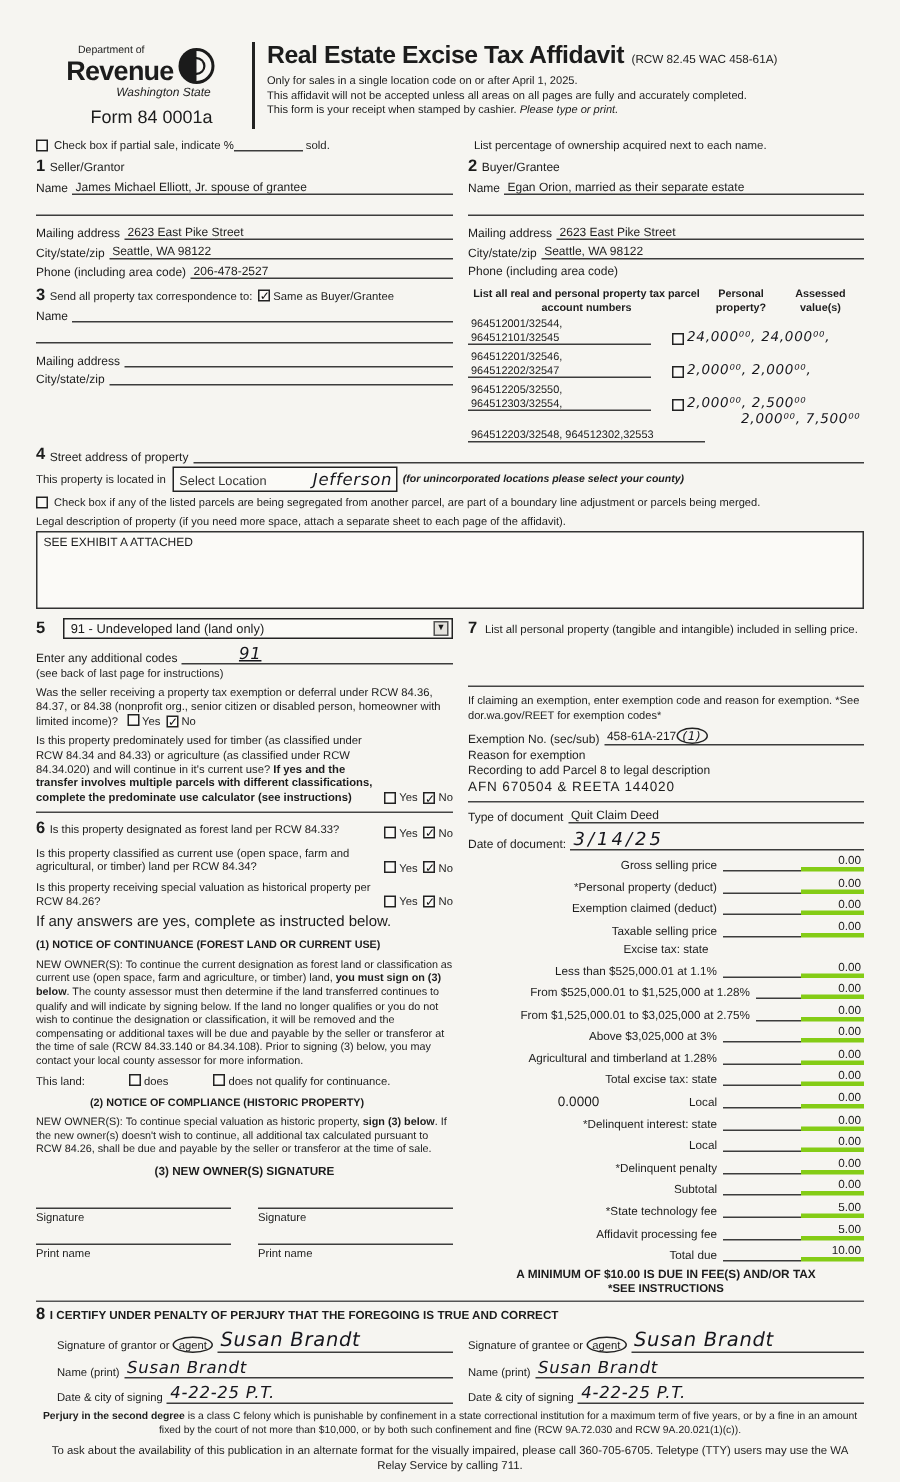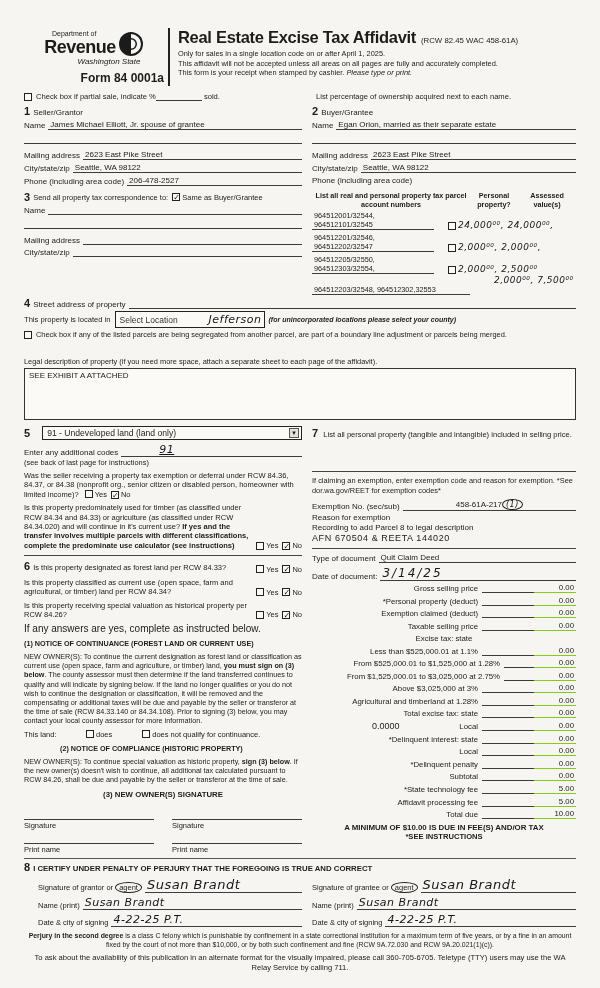--- a/index.html
+++ b/index.html
@@ -18,21 +18,21 @@
     font-size:8px;
   }
   
   .hdr { display:flex; align-items:flex-start; }
   .logo-block { width:140px; text-align:center; padding-top:4px; }
   .logo-line { display:flex; justify-content:center; align-items:center; position:relative; }
   .dept-small { font-size:7px; margin-left:28px; display:block; text-align:left; }
   .dept-big { font-size:18px; font-weight:bold; letter-spacing:-0.5px; line-height:0.9; }
   .dept-state { font-size:8px; font-style:italic; display:block; margin-left:30px; }
   .swirl { width:26px; height:26px; margin-left:2px; margin-top:-6px; }
-  .form-no { font-size:12px; font-weight:bold; margin-top:5px; text-align:right; padding-left:14px; }
+  .form-no { font-size:12px; font-weight:normal; margin-top:5px; text-align:center; padding-left:14px; }
   .hdr-divider { width:2px; background:#222; height:58px; margin:2px 8px 0 4px; }
   .title-block { flex:1; padding-top:2px; }
   .title-row { display:flex; align-items:baseline; gap:5px; }
   .main-title { font-size:16.5px; font-weight:bold; letter-spacing:-0.3px; }
   .rcw { font-size:7.8px; }
   .hdr-notes { font-size:7.4px; line-height:1.3; margin-top:2px; }
   
   .sec-num { font-weight:bold; font-size:11px; margin-right:3px; }
   .frow { display:flex; align-items:flex-end; margin-top:3px; }
   .lbl { white-space:nowrap; padding-right:3px; }
@@ -54,21 +54,21 @@
   .bold { font-weight:bold; }
   .q-row { display:flex; align-items:flex-end; margin-top:4px; }
   .q-text { flex:1; font-size:7.5px; line-height:1.25; }
   .yn { white-space:nowrap; display:flex; align-items:center; font-size:7.5px; }
   .notice { font-size:7.2px; line-height:1.26; margin-top:4px; }
   .hr { border-top:1px solid #444; margin-top:5px; }
   
   .trow { display:flex; align-items:flex-end; margin-top:2.6px; font-size:7.8px; }
   .trow .tl { flex:1; text-align:right; padding-right:4px; white-space:nowrap; }
   .trow .lead { width:52px; border-bottom:1px solid #3c3c3c; }
-  .trow .tv { width:42px; text-align:right; border-bottom:1px solid #84cc16; padding-right:2px; }
+  .trow .tv { width:42px; text-align:right; border-bottom:3px solid #84cc16; padding-right:2px; }
   
   .sig-cols { display:flex; gap:18px; margin-top:8px; }
   .sig-col { flex:1; }
   .sigline { border-bottom:1px solid #3c3c3c; height:13px; }
   .sig-cap { font-size:7.5px; margin-top:1px; }
   .circled { border:1.3px solid #222; border-radius:50%; padding:0 3px; display:inline-block; }
   .select-box { border:1.5px solid #222; background:#fbfaf7; display:inline-flex; align-items:center; padding:1px 2px 1px 4px; }
   .dd-btn { width:10px; height:10px; border:1px solid #555; background:#e4e2dd; font-size:6px; line-height:9px; text-align:center; margin-left:6px; }
   .legal-box { border:1.2px solid #333; height:52px; padding:2px 4px; margin-top:2px; font-size:8px; background:#fbfaf7; }
   .footer-tiny { font-size:6.9px; text-align:center; line-height:1.3; }
@@ -222,21 +222,21 @@
       <span class="select-box" style="margin-left:4px; width:150px; justify-content:space-between;">
         <span style="font-size:8.5px; color:#333;">Select Location</span>
         <span class="hw" style="font-size:11px; margin-left:-44px;">Jefferson</span>
       </span>
       <span style="font-style:italic; font-weight:bold; font-size:7px; padding-left:4px;">(for unincorporated locations please select your county)</span>
     </div>
     <div style="display:flex; align-items:center; margin-top:2px;">
       <span class="cb" style="margin-left:0"></span>
       <span style="font-size:7.4px; padding-left:2px;">Check box if any of the listed parcels are being segregated from another parcel, are part of a boundary line adjustment or parcels being merged.</span>
     </div>
-    <div style="font-size:7.4px; margin-top:18px;">Legal description of property (if you need more space, attach a separate sheet to each page of the affidavit).</div>
+    <div style="font-size:7.4px; margin-top:4px;">Legal description of property (if you need more space, attach a separate sheet to each page of the affidavit).</div>
     <div class="legal-box"><span>SEE EXHIBIT A ATTACHED</span></div>
   </div>
 
   <div class="two-col" style="margin-top:6px;">
     <div class="col-l">
 
       <div style="display:flex; align-items:center;">
         <span class="sec-num" style="margin-right:12px;">5</span>
         <span class="select-box" style="flex:1; justify-content:space-between;">
           <span style="font-size:8.6px;">91 - Undeveloped land (land only)</span>
@@ -330,21 +330,21 @@
 
       <div style="font-size:7.6px; line-height:1.3;">
         <span class="sec-num">7</span>
         <span>List all personal property (tangible and intangible) included in selling price.</span>
       </div>
       <div style="height:26px;"></div>
       <div class="hr"></div>
       <div style="font-size:7.4px; line-height:1.3; margin-top:4px;">If claiming an exemption, enter exemption code and reason for exemption. *See dor.wa.gov/REET for exemption codes*</div>
       <div class="frow">
         <span class="lbl">Exemption No. (sec/sub)</span>
-        <span class="fill" style="text-align:center;"><span>458-61A-217</span><span class="circled hw">(1)</span></span>
+        <span class="fill" style="text-align:left;"><span>458-61A-217</span><span class="circled hw">(1)</span></span>
       </div>
       <div style="margin-top:2px;">Reason for exemption</div>
       <div style="font-size:8px; margin-top:1px;">Recording to add Parcel 8 to legal description</div>
       <div style="font-size:9px; letter-spacing:0.6px; margin-top:1px;">AFN  670504  &amp;  REETA  144020</div>
       <div class="hr"></div>
       <div class="frow" style="margin-top:4px;">
         <span class="lbl">Type of document</span>
         <span class="fill"><span>Quit Claim Deed</span></span>
       </div>
       <div class="frow">

